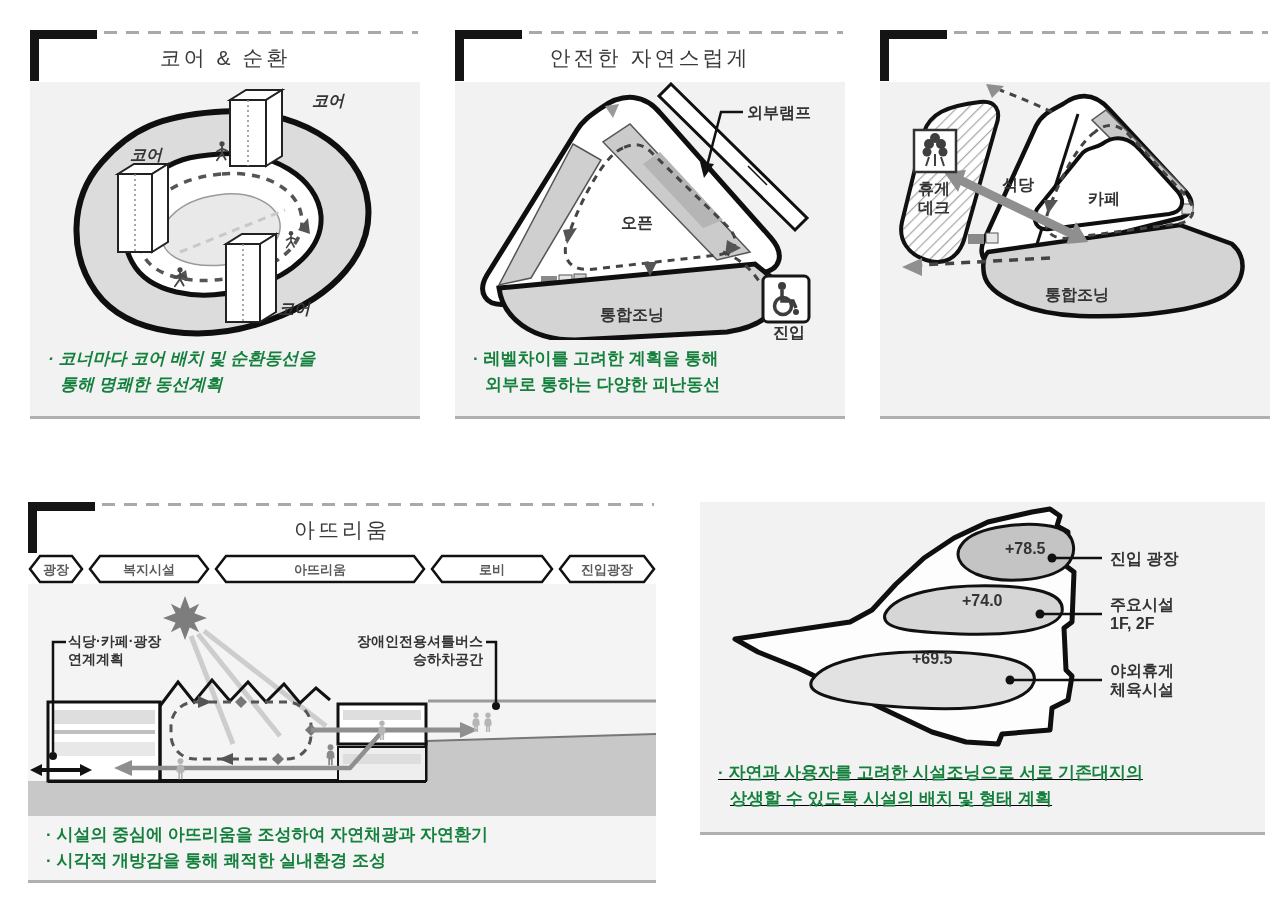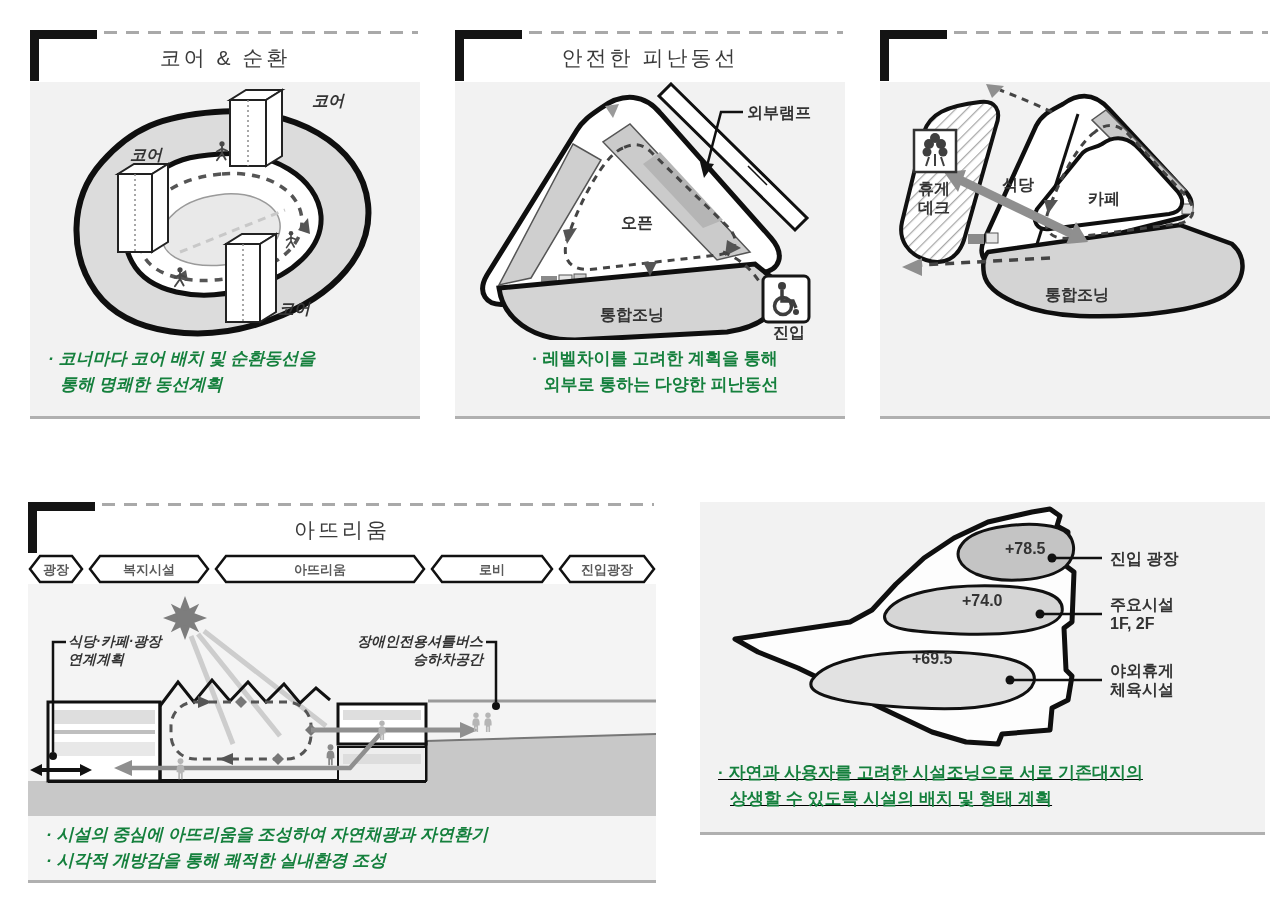--- a/index.html
+++ b/index.html
@@ -90,23 +90,23 @@
     </svg>
     <div class="caption">· 코너마다 코어 배치 및 순환동선을
 통해 명쾌한 동선계획</div>
   </div>
 </div>
 
 <div class="panel" style="left:455px;top:30px;width:390px;">
   <div class="panel-header">
     <div class="corner"></div>
     <div class="dashrule"></div>
-    <div class="ptitle">안전한 피난동선</div>
-  </div>
-  <div class="pbody" style="height:334px;text-align:center;">
+    <div class="ptitle">안전한 자연스럽게</div>
+  </div>
+  <div class="pbody" style="height:334px;">
     <svg width="390" height="258" viewBox="0 0 390 258">
 
       <path d="M146 26 C168 10 190 12 206 32 L316 156 C330 172 326 188 306 191 L52 222 C30 225 22 210 32 193 L122 48 C128 38 136 33 146 26 Z" fill="#ffffff" stroke="#0f0f0f" stroke-width="5"></path>
       <path d="M118 62 L146 78 L76 196 L44 203 Z" fill="#cfcfcf" stroke="#555555" stroke-width="1.5"></path>
       <path d="M175 42 L295 170 L262 178 L148 60 Z" fill="#cbcbcb" stroke="#555555" stroke-width="1.5"></path>
       <path d="M205 70 L268 138 L248 146 L188 82 Z" fill="#b5b5b5"></path>
       <rect x="86" y="194" width="16" height="10" fill="#8a8a8a"></rect>
       <rect x="104" y="193" width="13" height="10" fill="#e6e6e6" stroke="#555" stroke-width="1"></rect>
       <rect x="119" y="192" width="12" height="10" fill="#cfcfcf" stroke="#555" stroke-width="1"></rect>
       <polygon points="150,24 164,22 158,36" fill="#9a9a9a"></polygon>
@@ -215,21 +215,21 @@
       <polygon points="198,2 386,2 396,15 386,28 198,28 188,15"></polygon>
       <polygon points="414,2 514,2 524,15 514,28 414,28 404,15"></polygon>
       <polygon points="542,2 616,2 626,15 616,28 542,28 532,15"></polygon>
     </g>
     <text x="28" y="20" text-anchor="middle" class="lbl-bar">광장</text>
     <text x="121" y="20" text-anchor="middle" class="lbl-bar">복지시설</text>
     <text x="292" y="20" text-anchor="middle" class="lbl-bar">아뜨리움</text>
     <text x="464" y="20" text-anchor="middle" class="lbl-bar">로비</text>
     <text x="579" y="20" text-anchor="middle" class="lbl-bar">진입광장</text>
   </svg>
-  <div class="pbody" style="height:296px;background:#f4f4f4;font-style:italic;">
+  <div class="pbody" style="height:296px;background:#f4f4f4;">
     <svg width="628" height="232" viewBox="0 0 628 232">
 
       <rect x="0" y="197" width="628" height="35" fill="#c8c8c8"></rect>
       <polygon points="398,157 628,150 628,232 398,232" fill="#c8c8c8"></polygon>
       <line x1="398" y1="157" x2="628" y2="150" stroke="#777777" stroke-width="2"></line>
       <line x1="20" y1="197" x2="398" y2="197" stroke="#111111" stroke-width="4"></line>
       <line x1="398" y1="197" x2="398" y2="157" stroke="#111111" stroke-width="3"></line>
 
       <g fill="#7d7d7d">
         <g transform="translate(157,34)">

